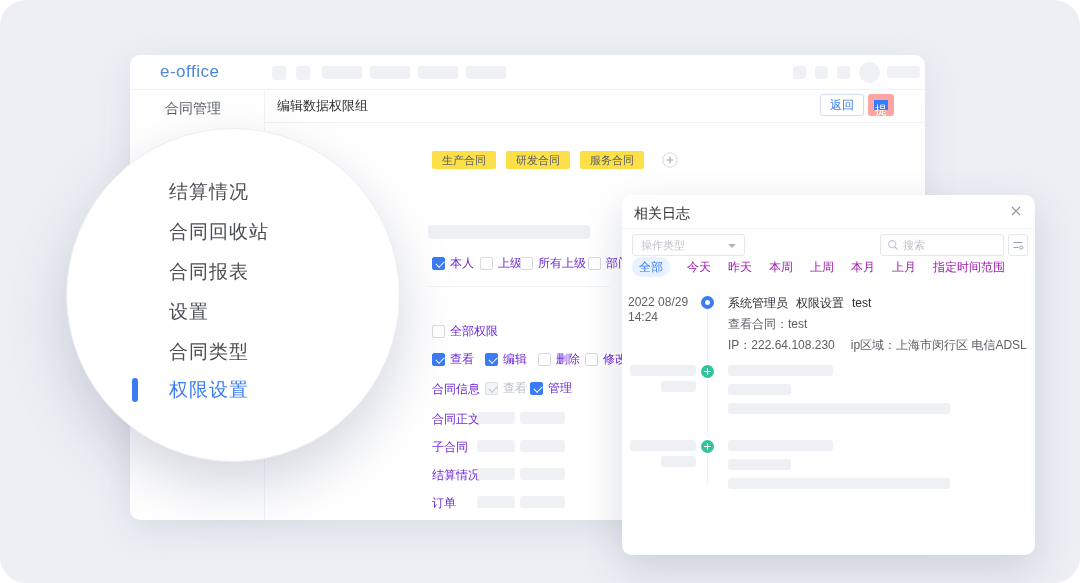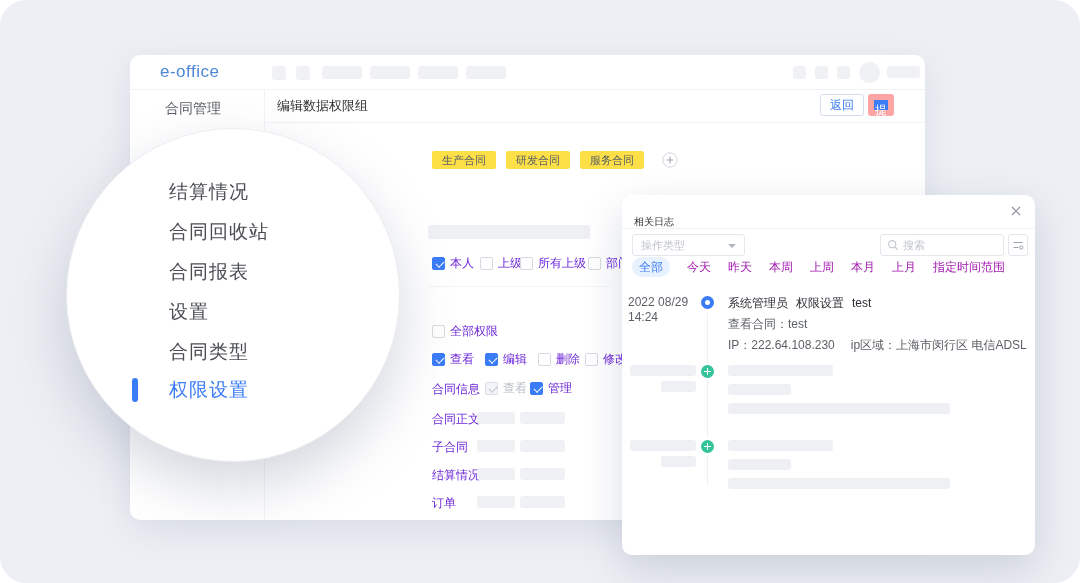--- a/index.html
+++ b/index.html
@@ -46,21 +46,21 @@
   .lens{position:absolute;left:66px;top:128px;width:334px;height:334px;background:#fff;border-radius:50%;
         border:1px solid #eceef2;box-shadow:0 24px 55px rgba(100,110,140,.28)}
   .lens-item{position:absolute;left:102px;font-size:19px;color:#4a4d52;letter-spacing:1px;cursor:pointer}
   .lens-item.active{color:#3a7bf6}
   .lens-item .bar{display:none;position:absolute;left:-37px;top:1px;width:6px;height:24px;border-radius:3px;background:#3a7bf6}
   .lens-item.active .bar{display:block}
 
   
   .panel{position:absolute;left:622px;top:195px;width:413px;height:360px;background:#fff;
          border-radius:10px;box-shadow:0 14px 40px rgba(70,85,120,.20)}
-  .panel-title{position:absolute;left:12px;top:20px;font-size:10px;color:#303133;font-weight:500}
+  .panel-title{position:absolute;left:12px;top:10px;font-size:14px;color:#303133;font-weight:500}
   .panel-close{position:absolute;left:387px;top:9px;width:16px;height:16px;cursor:pointer;display:flex}
   .panel-divider{position:absolute;left:0;top:33px;width:100%;height:1px;background:#f0f2f6}
   .select{position:absolute;left:10px;top:39px;width:113px;height:22px;border:1px solid #e4e7ed;border-radius:3px;
           font-size:11px;color:#c0c4cc;line-height:20px;padding:0 8px;cursor:pointer}
   .select .caret{position:absolute;right:8px;top:9px;width:0;height:0;border-left:4px solid transparent;
           border-right:4px solid transparent;border-top:4.5px solid #b0b6c2}
   .search{position:absolute;left:258px;top:39px;width:124px;height:22px;border:1px solid #e4e7ed;border-radius:3px;
           display:flex;align-items:center;padding:0 6px;gap:4px;background:#fff}
   .search input{border:0;outline:0;width:90px;font-size:11px;color:#606266;font-family:inherit;background:transparent}
   .search input::placeholder{color:#c0c4cc}

